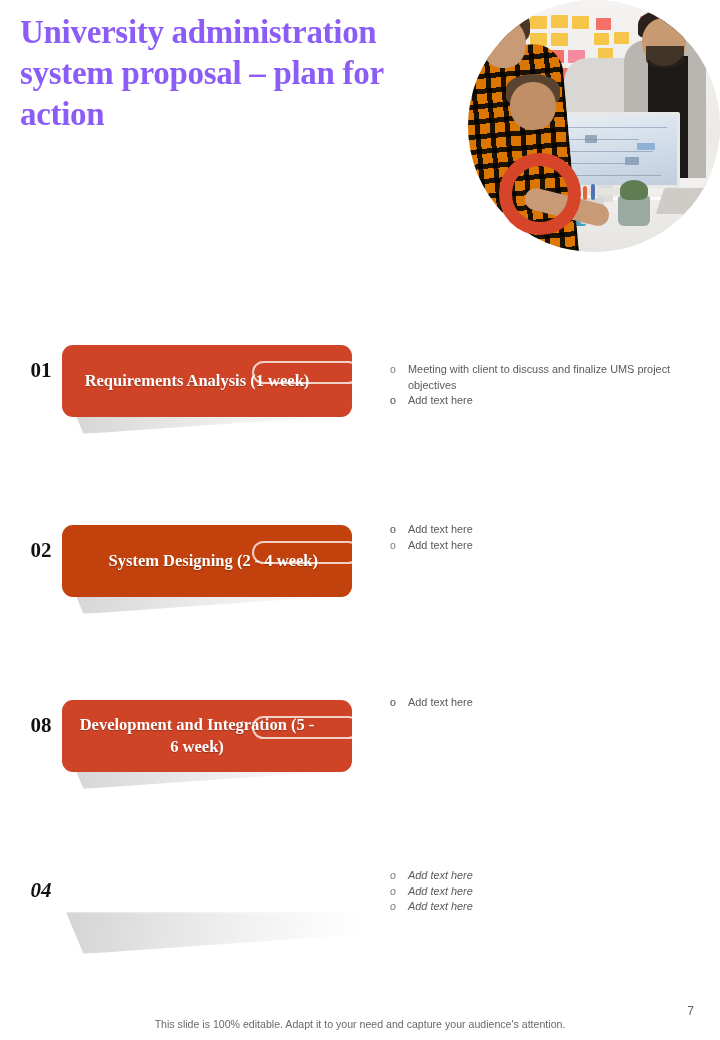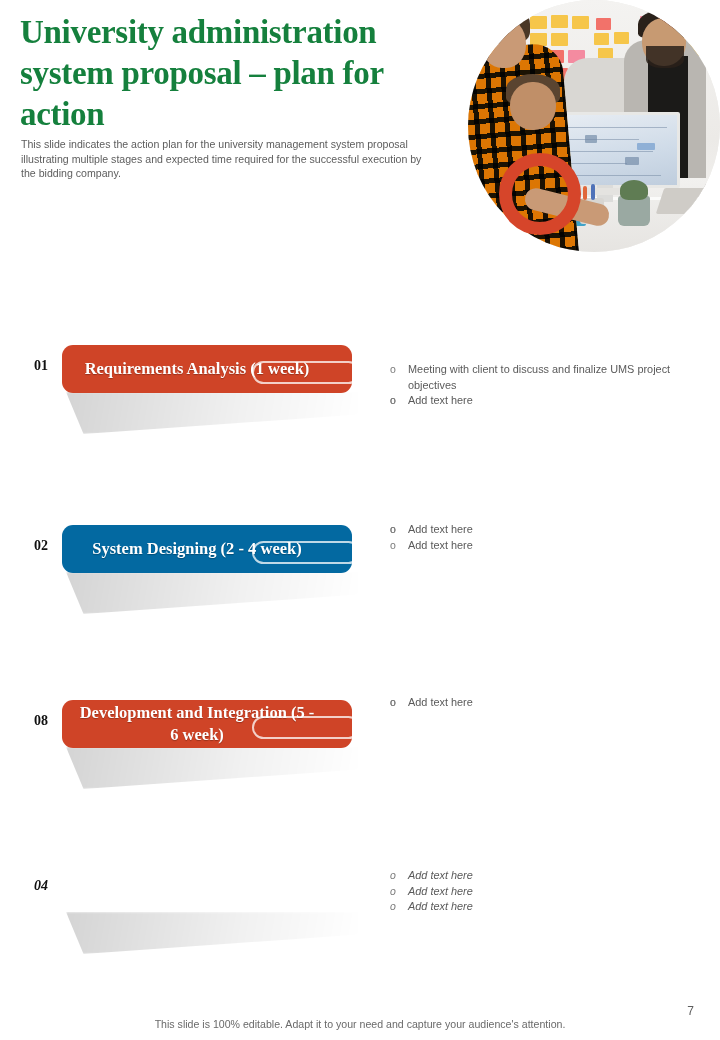--- a/index.html
+++ b/index.html
@@ -9,21 +9,21 @@
     font-family: "Liberation Sans", sans-serif;
     overflow: hidden;
   }
   .slide { position: relative; width: 720px; height: 1040px; background: #fff; }
 
   
   .title {
     position: absolute; left: 20px; top: 12px; width: 400px;
     font-family: "Liberation Serif", serif;
     font-weight: bold; font-size: 33px; line-height: 41px;
-    color: #15803d; letter-spacing: -0.3px;
+    color: #8b5cf6; letter-spacing: -0.3px;
   }
   .subtitle {
     position: absolute; left: 21px; top: 137px; width: 408px;
     font-size: 10.6px; line-height: 14.6px; color: #5d5d5d;
   }
 
   
   .photo-wrap { position: absolute; left: 455px; top: 0px; width: 265px; height: 285px; }
   .photo-circle {
     position: absolute; left: 13px; top: 0px; width: 252px; height: 252px;
@@ -91,65 +91,64 @@
   .ring {
     position: absolute; left: 44px; top: 153px; width: 82px; height: 82px;
     border: 13px solid #d6452a; border-radius: 50%; background: transparent;
   }
 
   
   .step { position: absolute; left: 0; width: 720px; height: 120px; }
   .step-num {
     position: absolute; left: 19px; top: 18px; width: 44px;
     font-family: "Liberation Serif", serif; font-weight: bold;
-    font-size: 14px; color: #111; text-align: center;
+    font-size: 21px; color: #111; text-align: center;
   }
   .shadow {
     position: absolute; left: 66px; top: 52px; width: 292px; height: 42px;
     background: linear-gradient(100deg, rgba(0,0,0,0.17) 0%, rgba(0,0,0,0.055) 60%, rgba(0,0,0,0) 100%);
     clip-path: polygon(0 0, 100% 0, 100% 54%, 6% 100%);
     filter: blur(1.2px);
   }
   .bar {
-    position: absolute; left: 62px; top: 5px; width: 290px; height: 48px;
+    position: absolute; left: 62px; top: 5px; width: 290px; height: 72px;
     border-radius: 11px; display: flex; align-items: center; justify-content: center;
     text-align: center;
   }
   .bar-label {
     font-family: "Liberation Serif", serif; font-weight: bold;
     font-size: 16.5px; line-height: 22px; color: #ffffff;
     text-shadow: 0 1px 1px rgba(0,0,0,.28);
     padding: 0 34px 0 14px;
   }
   .pill {
     position: absolute; left: 252px; top: 21px; width: 108px; height: 23px;
     border: 2.5px solid rgba(255,255,255,.75); border-radius: 12px; background: transparent;
   }
   .bullets { position: absolute; left: 386px; top: 0px; width: 320px; }
   .bullet { position: relative; padding-left: 22px; font-size: 10.9px;
     line-height: 15.6px; color: #5a5a5a; margin-bottom: 0px; }
   .bullet .mk { position: absolute; left: 4px; top: 0px; font-size: 10.5px; color: #7a7a7a; }
 
   .red  { background: #cf4427; }
-  .green{ background: #0369a1; }
+  .green{ background: #c2410c; justify-content: flex-end; }
 
   
   .footer {
     position: absolute; left: 0; top: 1018px; width: 720px; text-align: center;
     font-size: 10.6px; color: #6a6a6a;
   }
   .pageno { position: absolute; right: 26px; top: 1004px; font-size: 12px; color: #5e5e5e; }
 </style>
 </head>
 <body>
 
 <div class="slide">
 
   <div class="title">University administration system proposal – plan for action</div>
-  <div class="subtitle">This slide indicates the action plan for the university management system proposal illustrating multiple stages and expected time required for the successful execution by the bidding company.</div>
 
   <div class="photo-wrap">
     <div class="photo-circle">
       <div class="ph-wall"></div>
       <div class="note" style="left:62px;top:16px;width:17px;height:13px;background:#f6c64a;"></div>
       <div class="note" style="left:83px;top:15px;width:17px;height:13px;background:#f6c64a;"></div>
       <div class="note" style="left:104px;top:16px;width:17px;height:13px;background:#f6c64a;"></div>
       <div class="note" style="left:128px;top:18px;width:15px;height:12px;background:#f2726a;"></div>
       <div class="note" style="left:172px;top:16px;width:16px;height:13px;background:#f48ba0;"></div>
       <div class="note" style="left:190px;top:16px;width:16px;height:13px;background:#f2726a;"></div>

